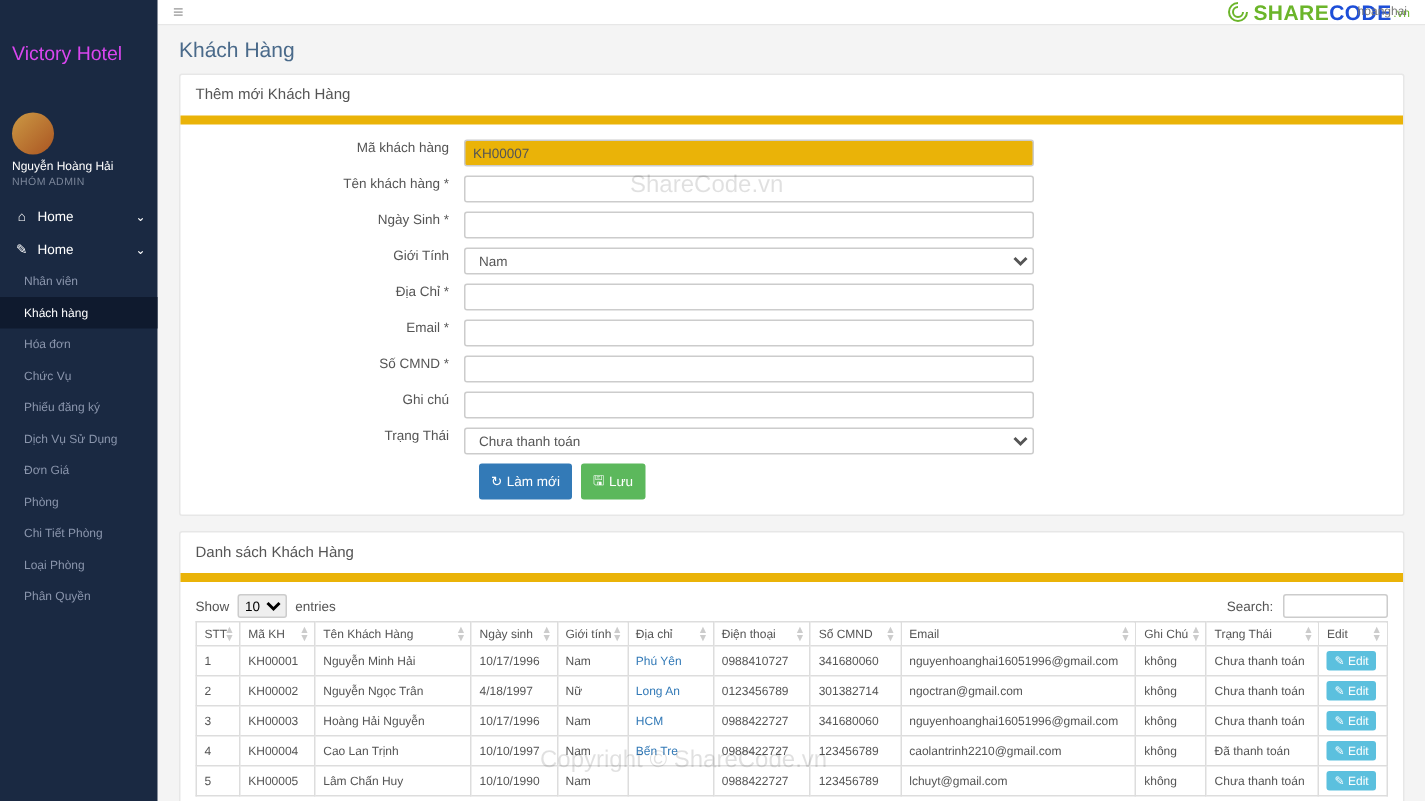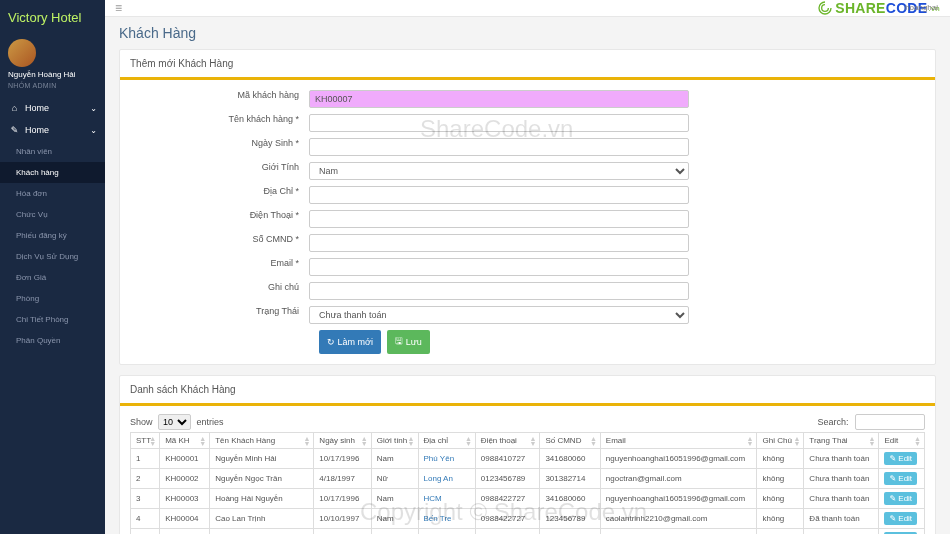--- a/index.html
+++ b/index.html
@@ -1,19 +1,19 @@
 <!DOCTYPE html>
 <html><head>
 <meta charset="utf-8">
 <style>
 * { margin: 0; padding: 0; box-sizing: border-box; }
 body { font-family: -apple-system, "Helvetica Neue", Arial, sans-serif; font-size: 11px; color: #333; background: #f4f4f4; width: 950px; height: 534px; overflow: hidden; }
 .app { display: flex; height: 534px; }
 .sidebar { width: 105px; background: #1a2942; color: #aeb9cc; display: flex; flex-direction: column; font-size: 9px; }
-.brand { color: #bef264; font-size: 13px; padding: 10px 8px; font-weight: 300; }
+.brand { color: #d946ef; font-size: 13px; padding: 28px 8px; font-weight: 300; }
 .profile { padding: 4px 8px 8px; display: flex; flex-direction: column; align-items: flex-start; gap: 3px; }
 .avatar { width: 28px; height: 28px; border-radius: 50%; background: linear-gradient(135deg, #c94, #a52); }
 .uname { color: #fff; font-size: 8px; }
 .ugroup { color: #7a8599; font-size: 7px; text-transform: uppercase; letter-spacing: .3px; }
 .nav { list-style: none; }
 .nav li { padding: 6px 10px; display: flex; align-items: center; gap: 6px; cursor: pointer; color: #aeb9cc; position: relative; }
 .nav li.sub { padding-left: 16px; font-size: 8px; color: #8a95ac; }
 .nav li.active.sub { background: #0f1a2e; color: #fff; }
 .nav li.section { color: #fff; }
 .nav .chev { position: absolute; right: 8px; font-size: 8px; }
@@ -23,42 +23,42 @@
 .hamb { color: #999; font-size: 12px; cursor: pointer; }
 .top-right { display: flex; align-items: center; gap: 8px; font-size: 8px; color: #777; justify-content: flex-end; }
 .logo { display: flex; align-items: center; font-weight: 700; font-size: 14px; letter-spacing: .3px; }
 .logo .s1 { color: #6bb52a; }
 .logo .s2 { color: #1d4ed8; }
 .logo .tld { color: #6bb52a; font-size: 8px; font-weight: 400; margin-left: 1px; }
 .logo .swirl { width: 16px; height: 16px; margin-right: 2px; }
 .content { padding: 8px 14px; }
 .page-title { color: #4a6a8a; font-size: 14px; font-weight: 400; margin-bottom: 8px; }
 .panel { background: #fff; border: 1px solid #e7e7e7; border-radius: 2px; margin-bottom: 10px; }
-.panel-h { padding: 8px 10px; font-size: 10px; color: #555; border-bottom: 3px solid #eab308; }
+.panel-h { padding: 8px 10px; font-size: 10px; color: #555; border-bottom: 6px solid #eab308; }
 .panel-b { padding: 10px 14px; }
 .frow { display: flex; align-items: flex-start; margin-bottom: 6px; }
 .frow label { width: 175px; text-align: right; padding-right: 10px; font-size: 9px; color: #555; }
 .frow .ctl { width: 380px; }
 .frow input, .frow select { width: 100%; height: 18px; border: 1px solid #ccc; border-radius: 2px; padding: 0 5px; font-size: 9px; color: #555; background: #fff; }
-.frow input[readonly] { background: #f0abfc; }
+.frow input[readonly] { background: #eab308; }
 .btns { margin-left: 185px; margin-top: 6px; display: flex; gap: 6px; }
 .btn { border: none; border-radius: 2px; padding: 4px 8px; font-size: 9px; color: #fff; cursor: pointer; display: inline-flex; align-items: center; gap: 3px; }
 .btn-primary { background: #337ab7; }
 .btn-success { background: #5cb85c; }
 .btn-info { background: #5bc0de; font-size: 8px; padding: 2px 5px; }
 .list-panel .panel-b { padding: 8px 10px; }
 .dt-top { display: flex; justify-content: space-between; align-items: center; margin-bottom: 2px; font-size: 9px; color: #555; }
 .dt-top select { height: 16px; border: 1px solid #ccc; border-radius: 2px; font-size: 9px; margin: 0 3px; }
 .dt-top input { height: 16px; width: 70px; border: 1px solid #ccc; border-radius: 2px; font-size: 9px; margin-left: 4px; }
 table { width: 100%; border-collapse: collapse; font-size: 8px; }
 th, td { border: 1px solid #ddd; padding: 3px 5px; text-align: left; color: #555; white-space: nowrap; overflow: hidden; text-overflow: ellipsis; }
 th { background: #fff; font-weight: 400; position: relative; }
 th .sort { position: absolute; right: 3px; top: 3px; color: #ccc; font-size: 7px; line-height: 5px; }
 td a { color: #337ab7; text-decoration: none; }
-.wm { position: absolute; color: rgba(0,0,0,0.12); font-size: 24px; font-weight: 400; pointer-events: none; }
+.wm { position: absolute; color: rgba(0,0,0,0.12); font-size: 16px; font-weight: 400; pointer-events: none; }
 .wm1 { left: 420px; top: 115px; }
 .wm2 { left: 360px; top: 498px; }
 </style>
 </head>
 <body>
 
 <div class="app">
   <aside class="sidebar">
     <div class="brand">Victory Hotel</div>
     <div class="profile">
@@ -79,20 +79,21 @@
         </li>
       <li class="sub">Nhân viên</li>
       <li class="sub active">Khách hàng</li>
       <li class="sub">Hóa đơn</li>
       <li class="sub">Chức Vụ</li>
       <li class="sub">Phiếu đăng ký</li>
       <li class="sub">Dịch Vụ Sử Dụng</li>
       <li class="sub">Đơn Giá</li>
       <li class="sub">Phòng</li>
       <li class="sub">Chi Tiết Phòng</li>
+      <li class="sub">Loại Phòng</li>
       <li class="sub">Phân Quyền</li>
     </ul>
   </aside>
 
   <main class="main">
     <div class="topbar">
       <span class="hamb">≡</span>
       <div class="top-right">
         <div class="logo">
           <svg class="swirl" viewBox="0 0 24 24">
@@ -127,29 +128,25 @@
             </div>
           <div class="frow">
               <label>Giới Tính</label>
               <div class="ctl"><select><option>Nam</option></select></div>
             </div>
           <div class="frow">
               <label>Địa Chỉ *</label>
               <div class="ctl"><input style=""></div>
             </div>
           <div class="frow">
-              <label>Điện Thoại *</label>
+              <label>Email *</label>
               <div class="ctl"><input style=""></div>
             </div>
           <div class="frow">
               <label>Số CMND *</label>
-              <div class="ctl"><input style=""></div>
-            </div>
-          <div class="frow">
-              <label>Email *</label>
               <div class="ctl"><input style=""></div>
             </div>
           <div class="frow">
               <label>Ghi chú</label>
               <div class="ctl"><input style=""></div>
             </div>
           <div class="frow">
               <label>Trạng Thái</label>
               <div class="ctl"><select><option>Chưa thanh toán</option></select></div>
             </div>

